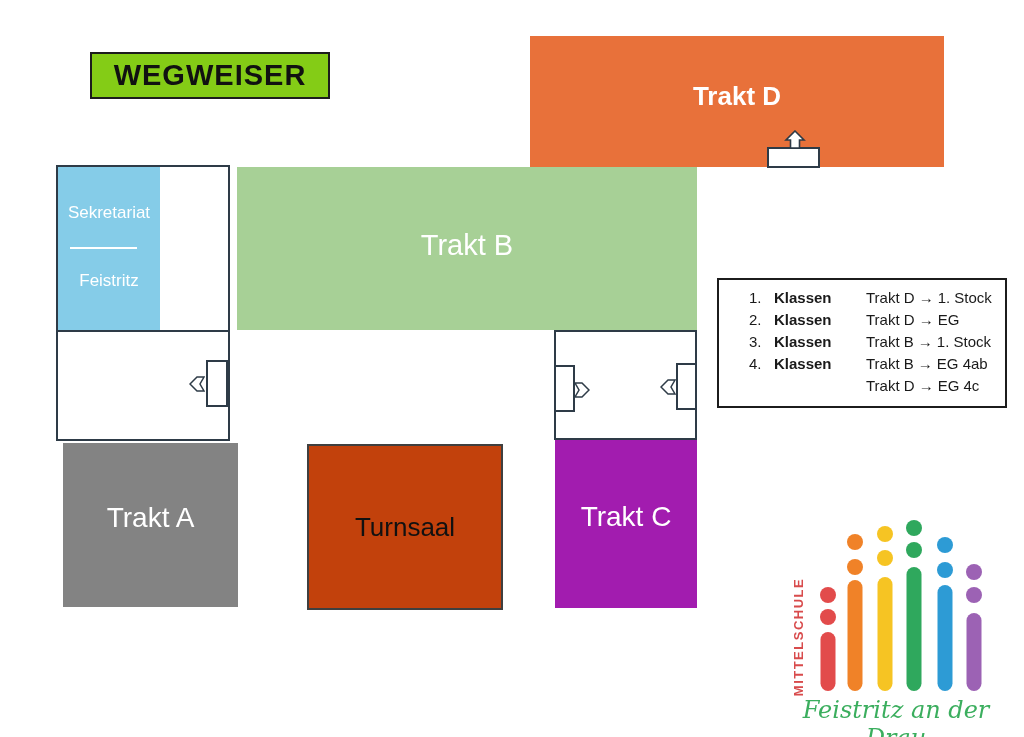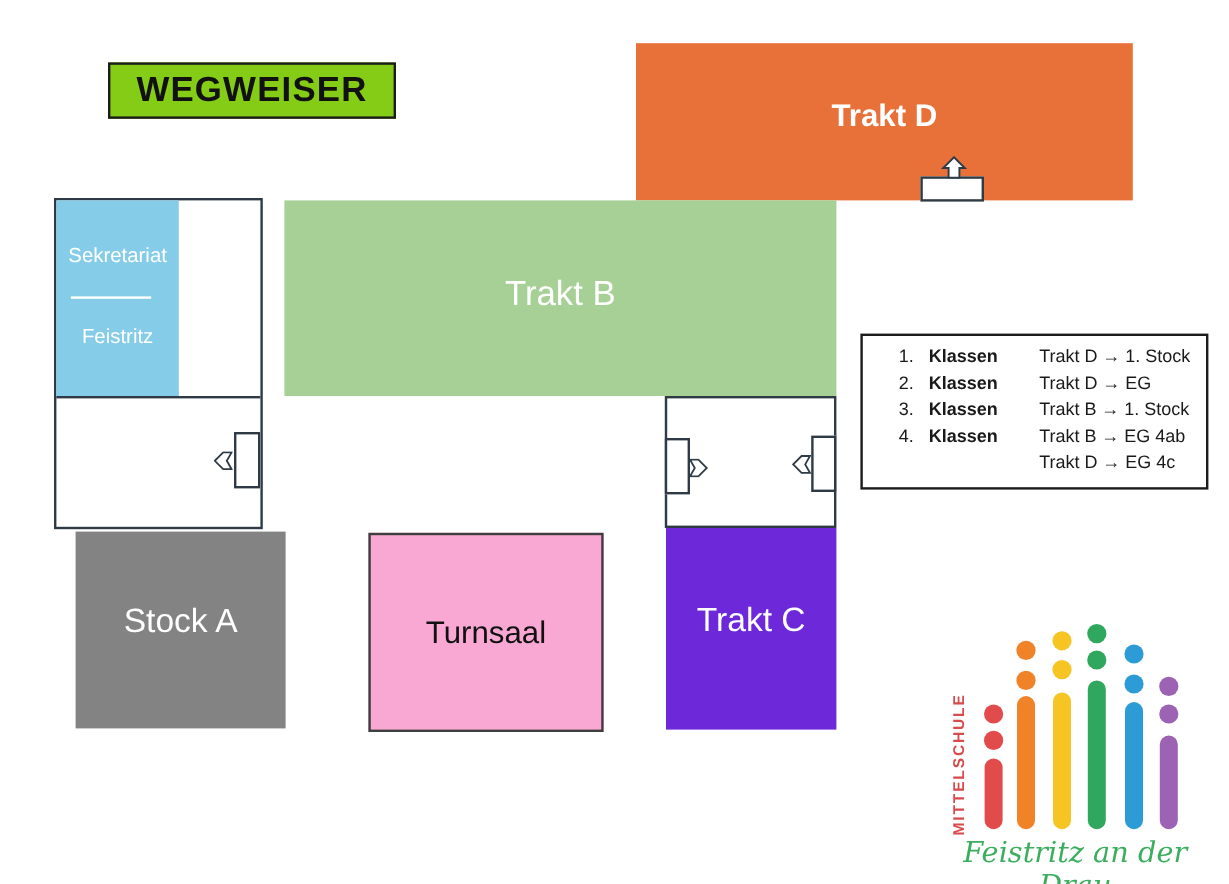--- a/index.html
+++ b/index.html
@@ -16,26 +16,26 @@
   .tract{display:flex;align-items:center;justify-content:center;color:#fff;}
   .tract-d{left:530px;top:36px;width:414px;height:131px;}
   .tract-d span{font-size:26px;font-weight:bold;padding-bottom:10px;}
   .tract-b{left:237px;top:167px;width:460px;height:163px;}
   .tract-b span{font-size:29px;padding-bottom:6px;}
   .tract-a{left:63px;top:443px;width:175px;height:164px;}
   .tract-c{left:555px;top:440px;width:142px;height:168px;}
   .tract-a span,.tract-c span{font-size:28px;padding-bottom:14px;}
 
   
-  .turnsaal{left:307px;top:444px;width:196px;height:166px;background:#f9a8d4;border:2px solid #3f3f3f;
+  .turnsaal{left:307px;top:444px;width:196px;height:166px;background:#c2410c;border:2px solid #3f3f3f;
             display:flex;align-items:center;justify-content:center;}
   .turnsaal span{font-size:26px;color:#111;}
 
   
-  .left-complex{left:45px;top:165px;width:174px;height:276px;border:2px solid #2e3b47;background:#fff;}
+  .left-complex{left:56px;top:165px;width:174px;height:276px;border:2px solid #2e3b47;background:#fff;}
   .office-cell{left:0;top:0;width:102px;height:163px;color:#fff;}
   .office-cell .room{position:absolute;width:100%;text-align:center;font-size:17px;}
   .room-sek{top:36px;}
   .room-dir{top:104px;}
   .office-line{left:12px;top:80px;width:67px;height:2px;background:#fff;}
   .complex-divider{left:0;top:163px;width:170px;height:2px;background:#2e3b47;}
 
   
   .door-rect{background:#fff;border:2px solid #2e3b47;}
 
@@ -95,26 +95,26 @@
     <div class="abs door-rect" style="left:-2px;top:33px;width:21px;height:47px;"></div>
     <svg class="abs" style="left:18px;top:50px;" width="16" height="16" viewBox="0 0 16 16">
       <path d="M1,1 L8,1 L15,8 L8,15 L1,15 L5,8 Z" fill="#ffffff" stroke="#2e3b47" stroke-width="1.5"></path>
     </svg>
     <div class="abs door-rect" style="right:-2px;top:31px;width:21px;height:47px;"></div>
     <svg class="abs" style="left:104px;top:47px;" width="16" height="16" viewBox="0 0 16 16">
       <path d="M15,1 L8,1 L1,8 L8,15 L15,15 L11,8 Z" fill="#ffffff" stroke="#2e3b47" stroke-width="1.5"></path>
     </svg>
   </div>
 
-  <div class="abs tract tract-c" style="background: #6d28d9;">
+  <div class="abs tract tract-c" style="background: #a21caf;">
     <span>Trakt C</span>
   </div>
 
   <div class="abs tract tract-a" style="background: rgb(131, 131, 131);">
-    <span>Stock A</span>
+    <span>Trakt A</span>
   </div>
 
   <div class="abs turnsaal">
     <span>Turnsaal</span>
   </div>
 
   <div class="abs legend">
     <div class="legend-row">
       <span class="legend-num">1.</span>
       <span class="legend-group">Klassen</span>

